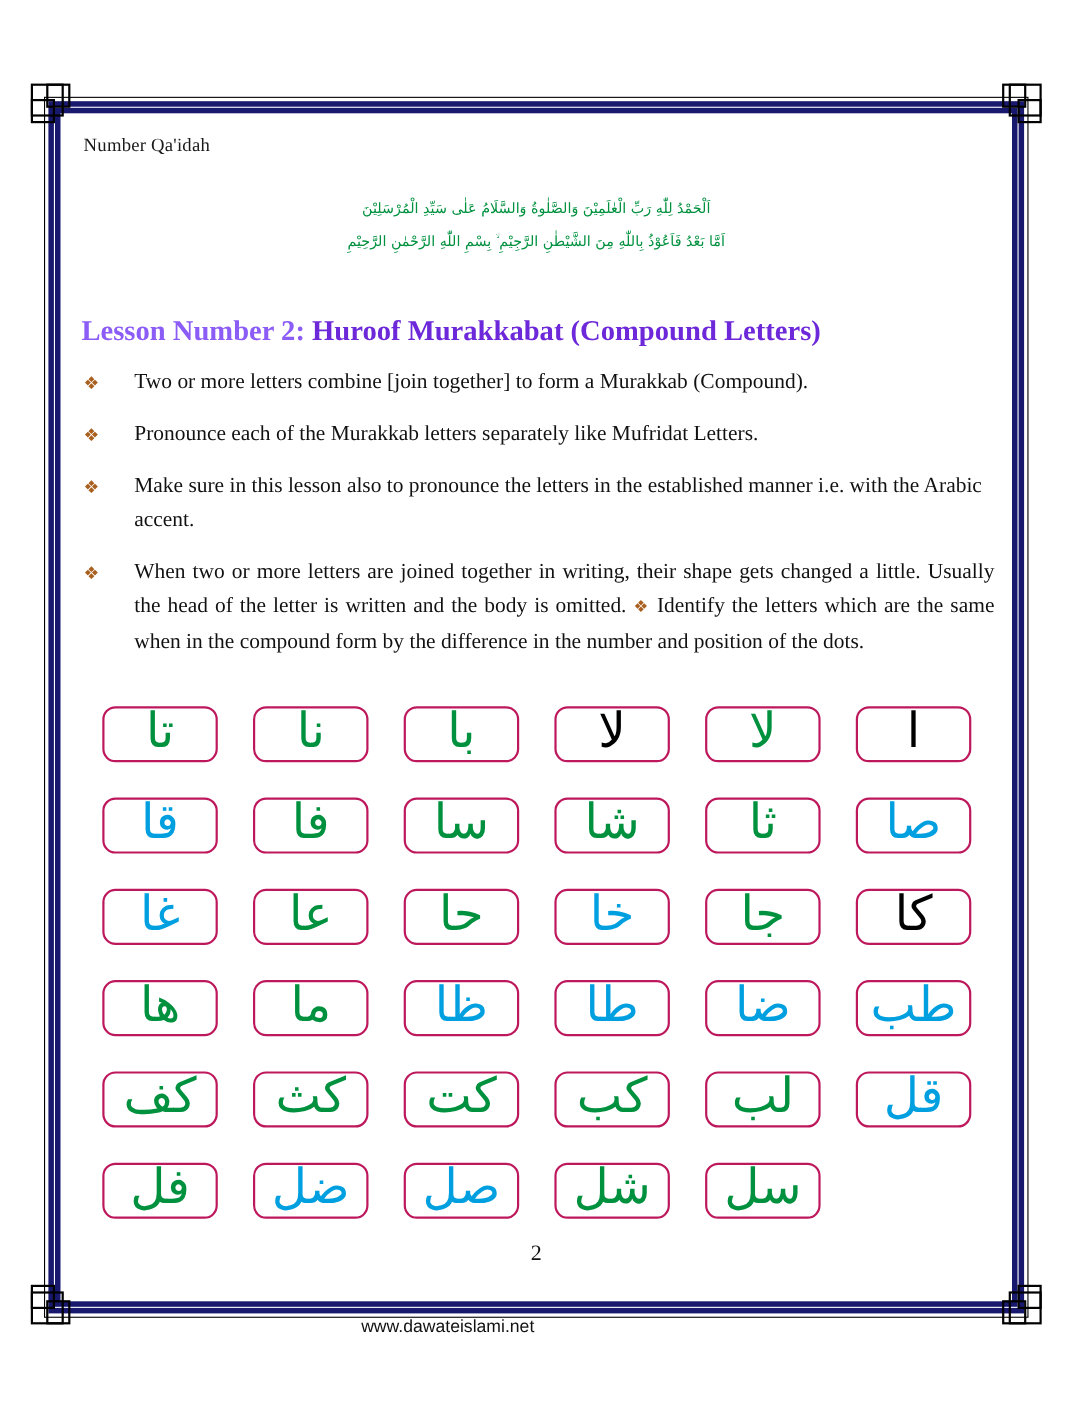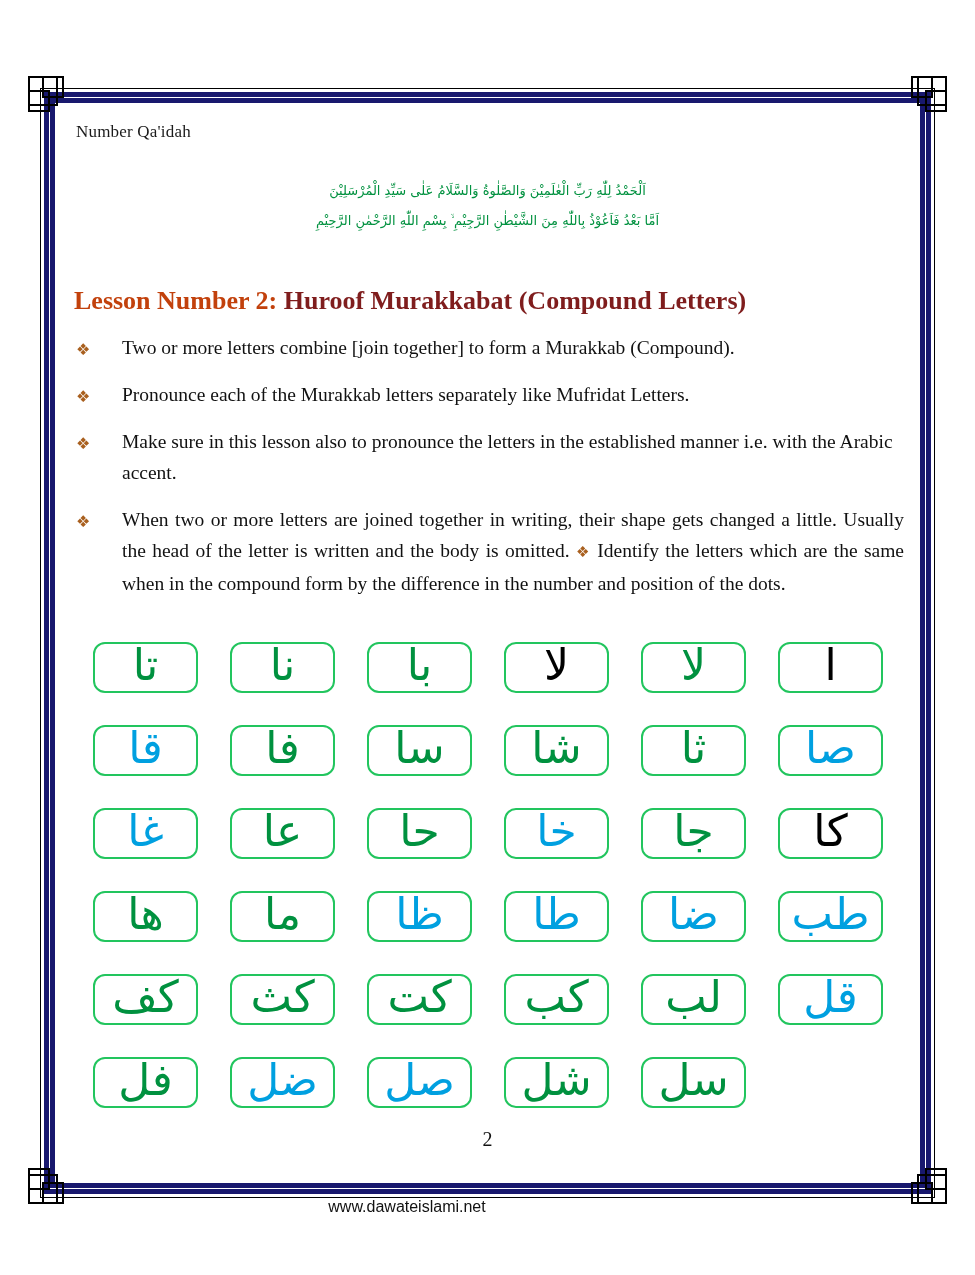--- a/index.html
+++ b/index.html
@@ -113,22 +113,22 @@
   
   .lesson-title {
     position: absolute;
     left: 74px;
     top: 286px;
     width: 830px;
     font-size: 26px;
     font-weight: bold;
     white-space: nowrap;
   }
-  .lesson-title .num { color: #c2410c; }
-  .lesson-title .name { color: #7f1d1d; }
+  .lesson-title .num { color: #8b5cf6; }
+  .lesson-title .name { color: #6d28d9; }
 
   
   .bullets {
     position: absolute;
     left: 74px;
     top: 332px;
     width: 830px;
   }
   .bullet {
     position: relative;
@@ -158,21 +158,21 @@
     left: 77px;
     top: 626px;
     width: 822px;
     display: grid;
     grid-template-columns: repeat(6, 1fr);
     grid-auto-rows: 83px;
     gap: 0px;
   }
   .cell {
     margin: 16px;
-    border: 2px solid #22c55e;
+    border: 2px solid #be185d;
     border-radius: 12px;
     background: #ffffff;
     display: flex;
     align-items: center;
     justify-content: center;
     box-sizing: border-box;
   }
   .cell .glyph {
     font-family: "DejaVu Sans", sans-serif;
     font-size: 44px;

